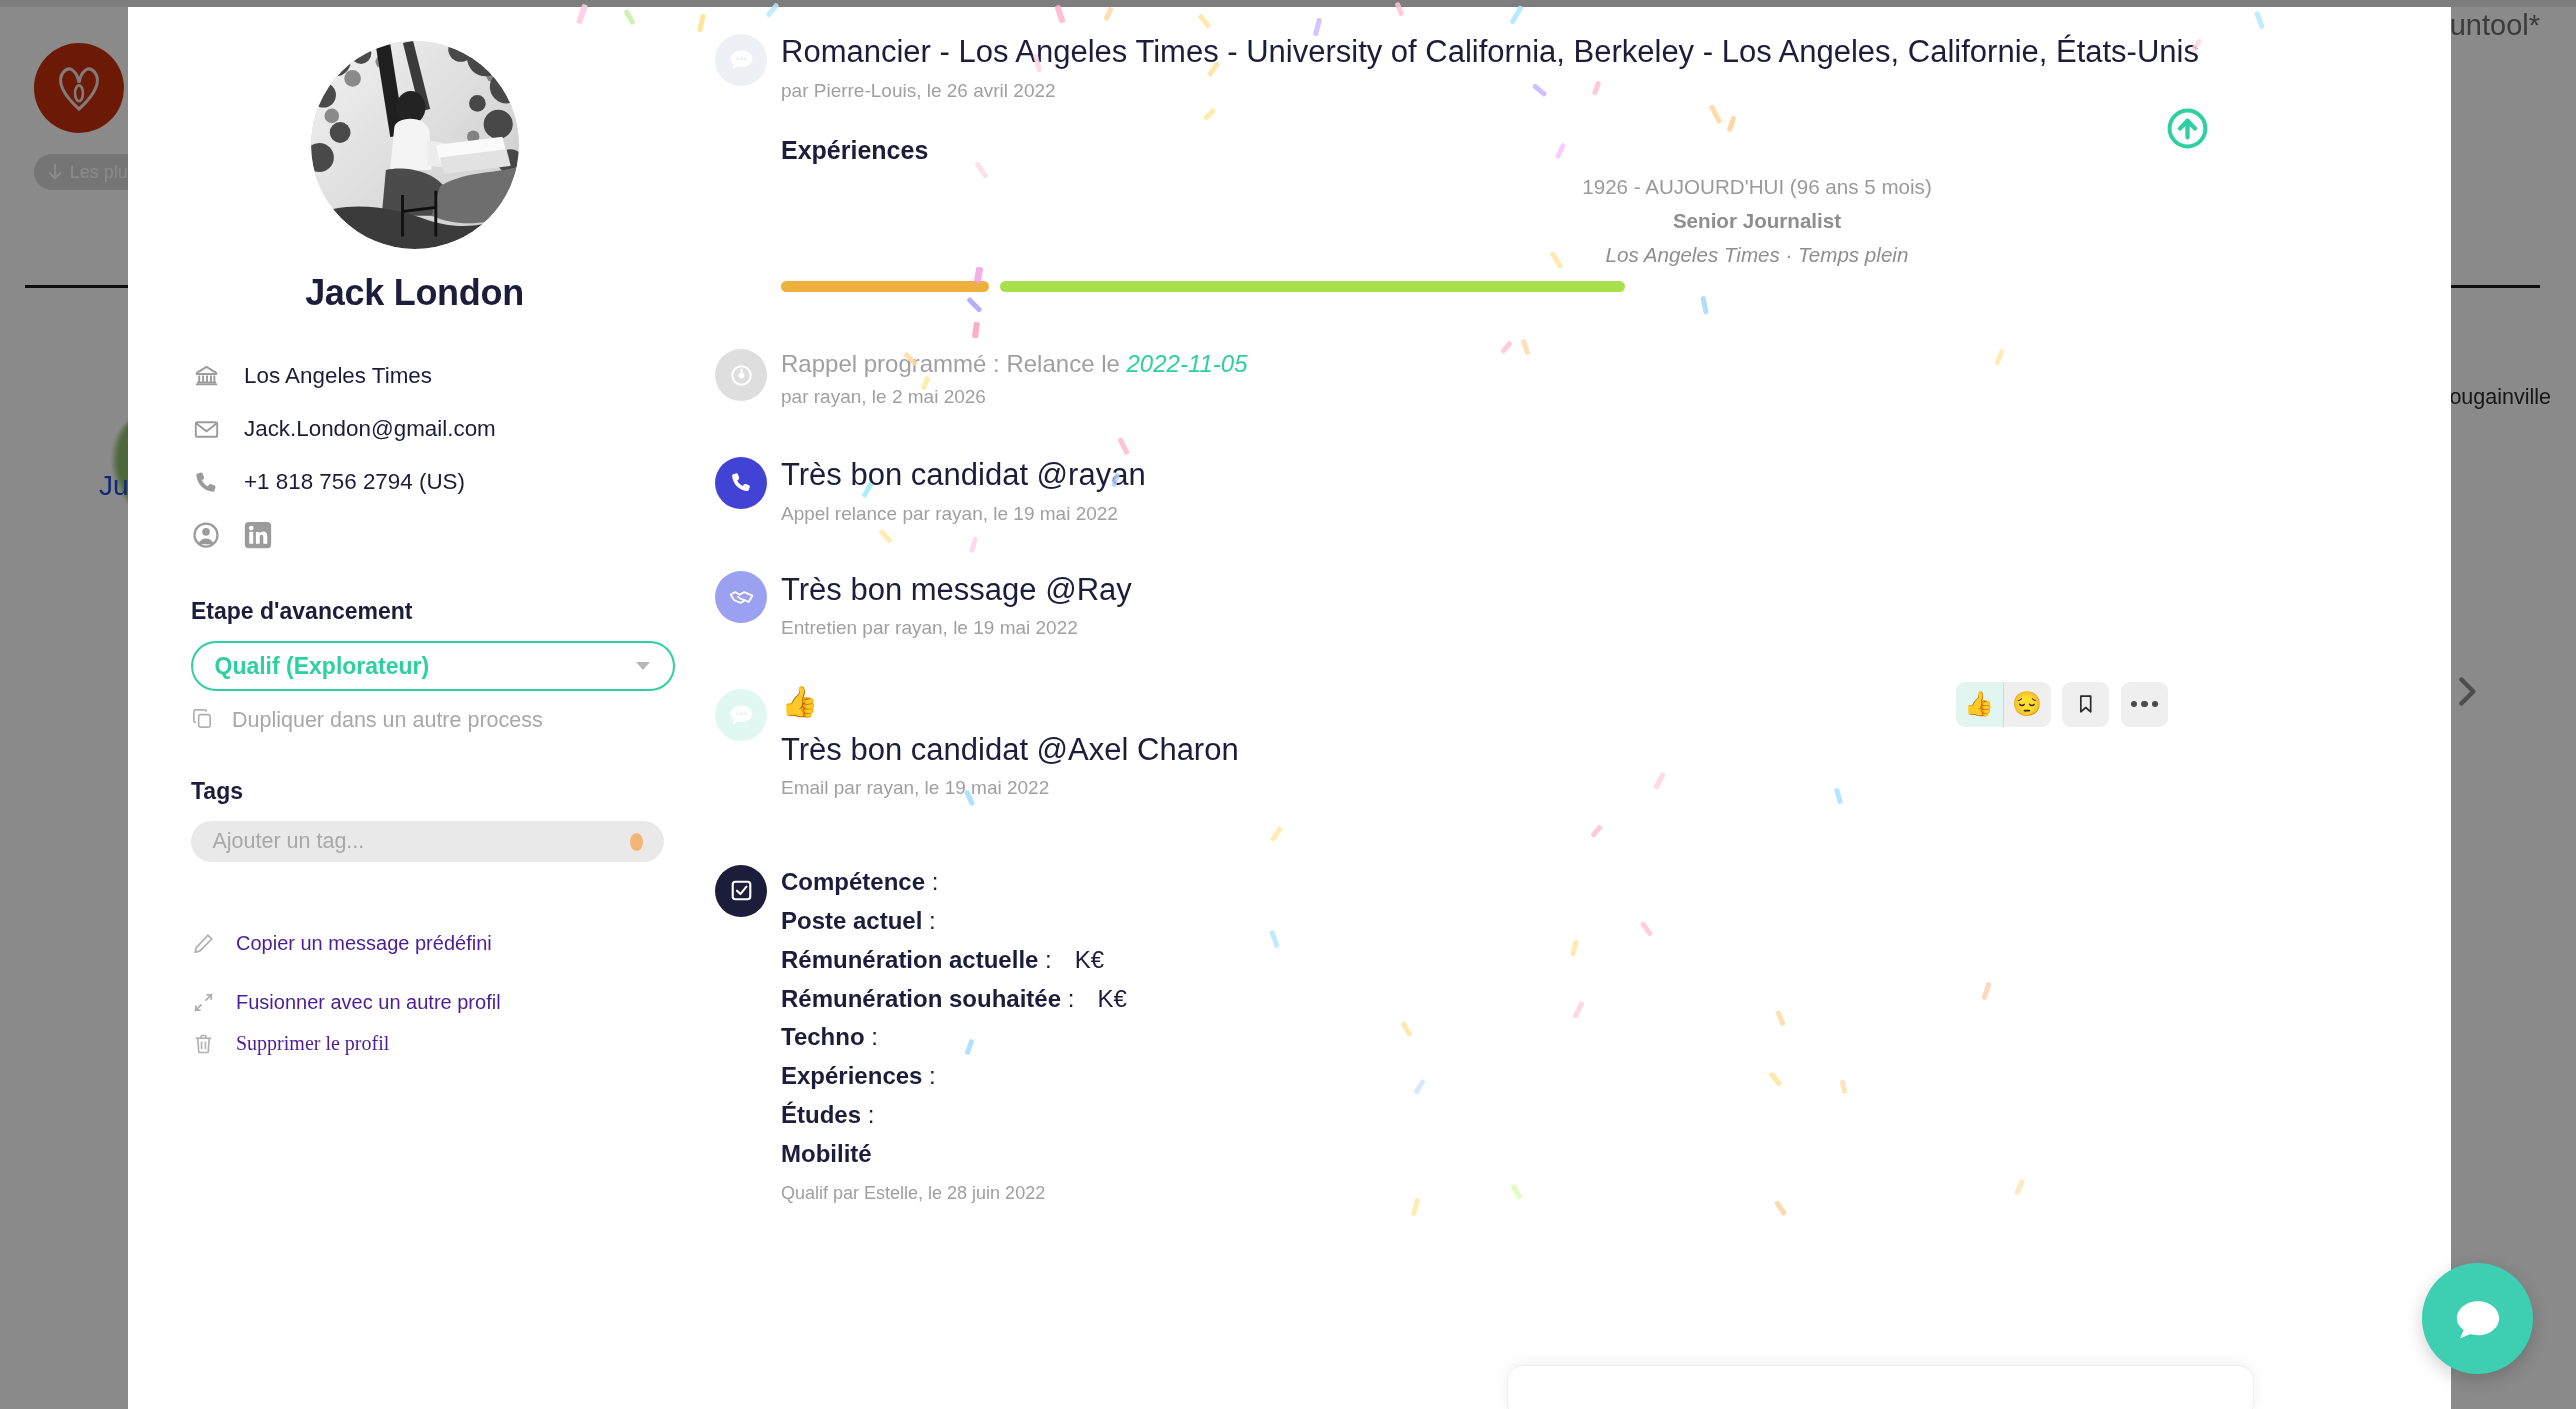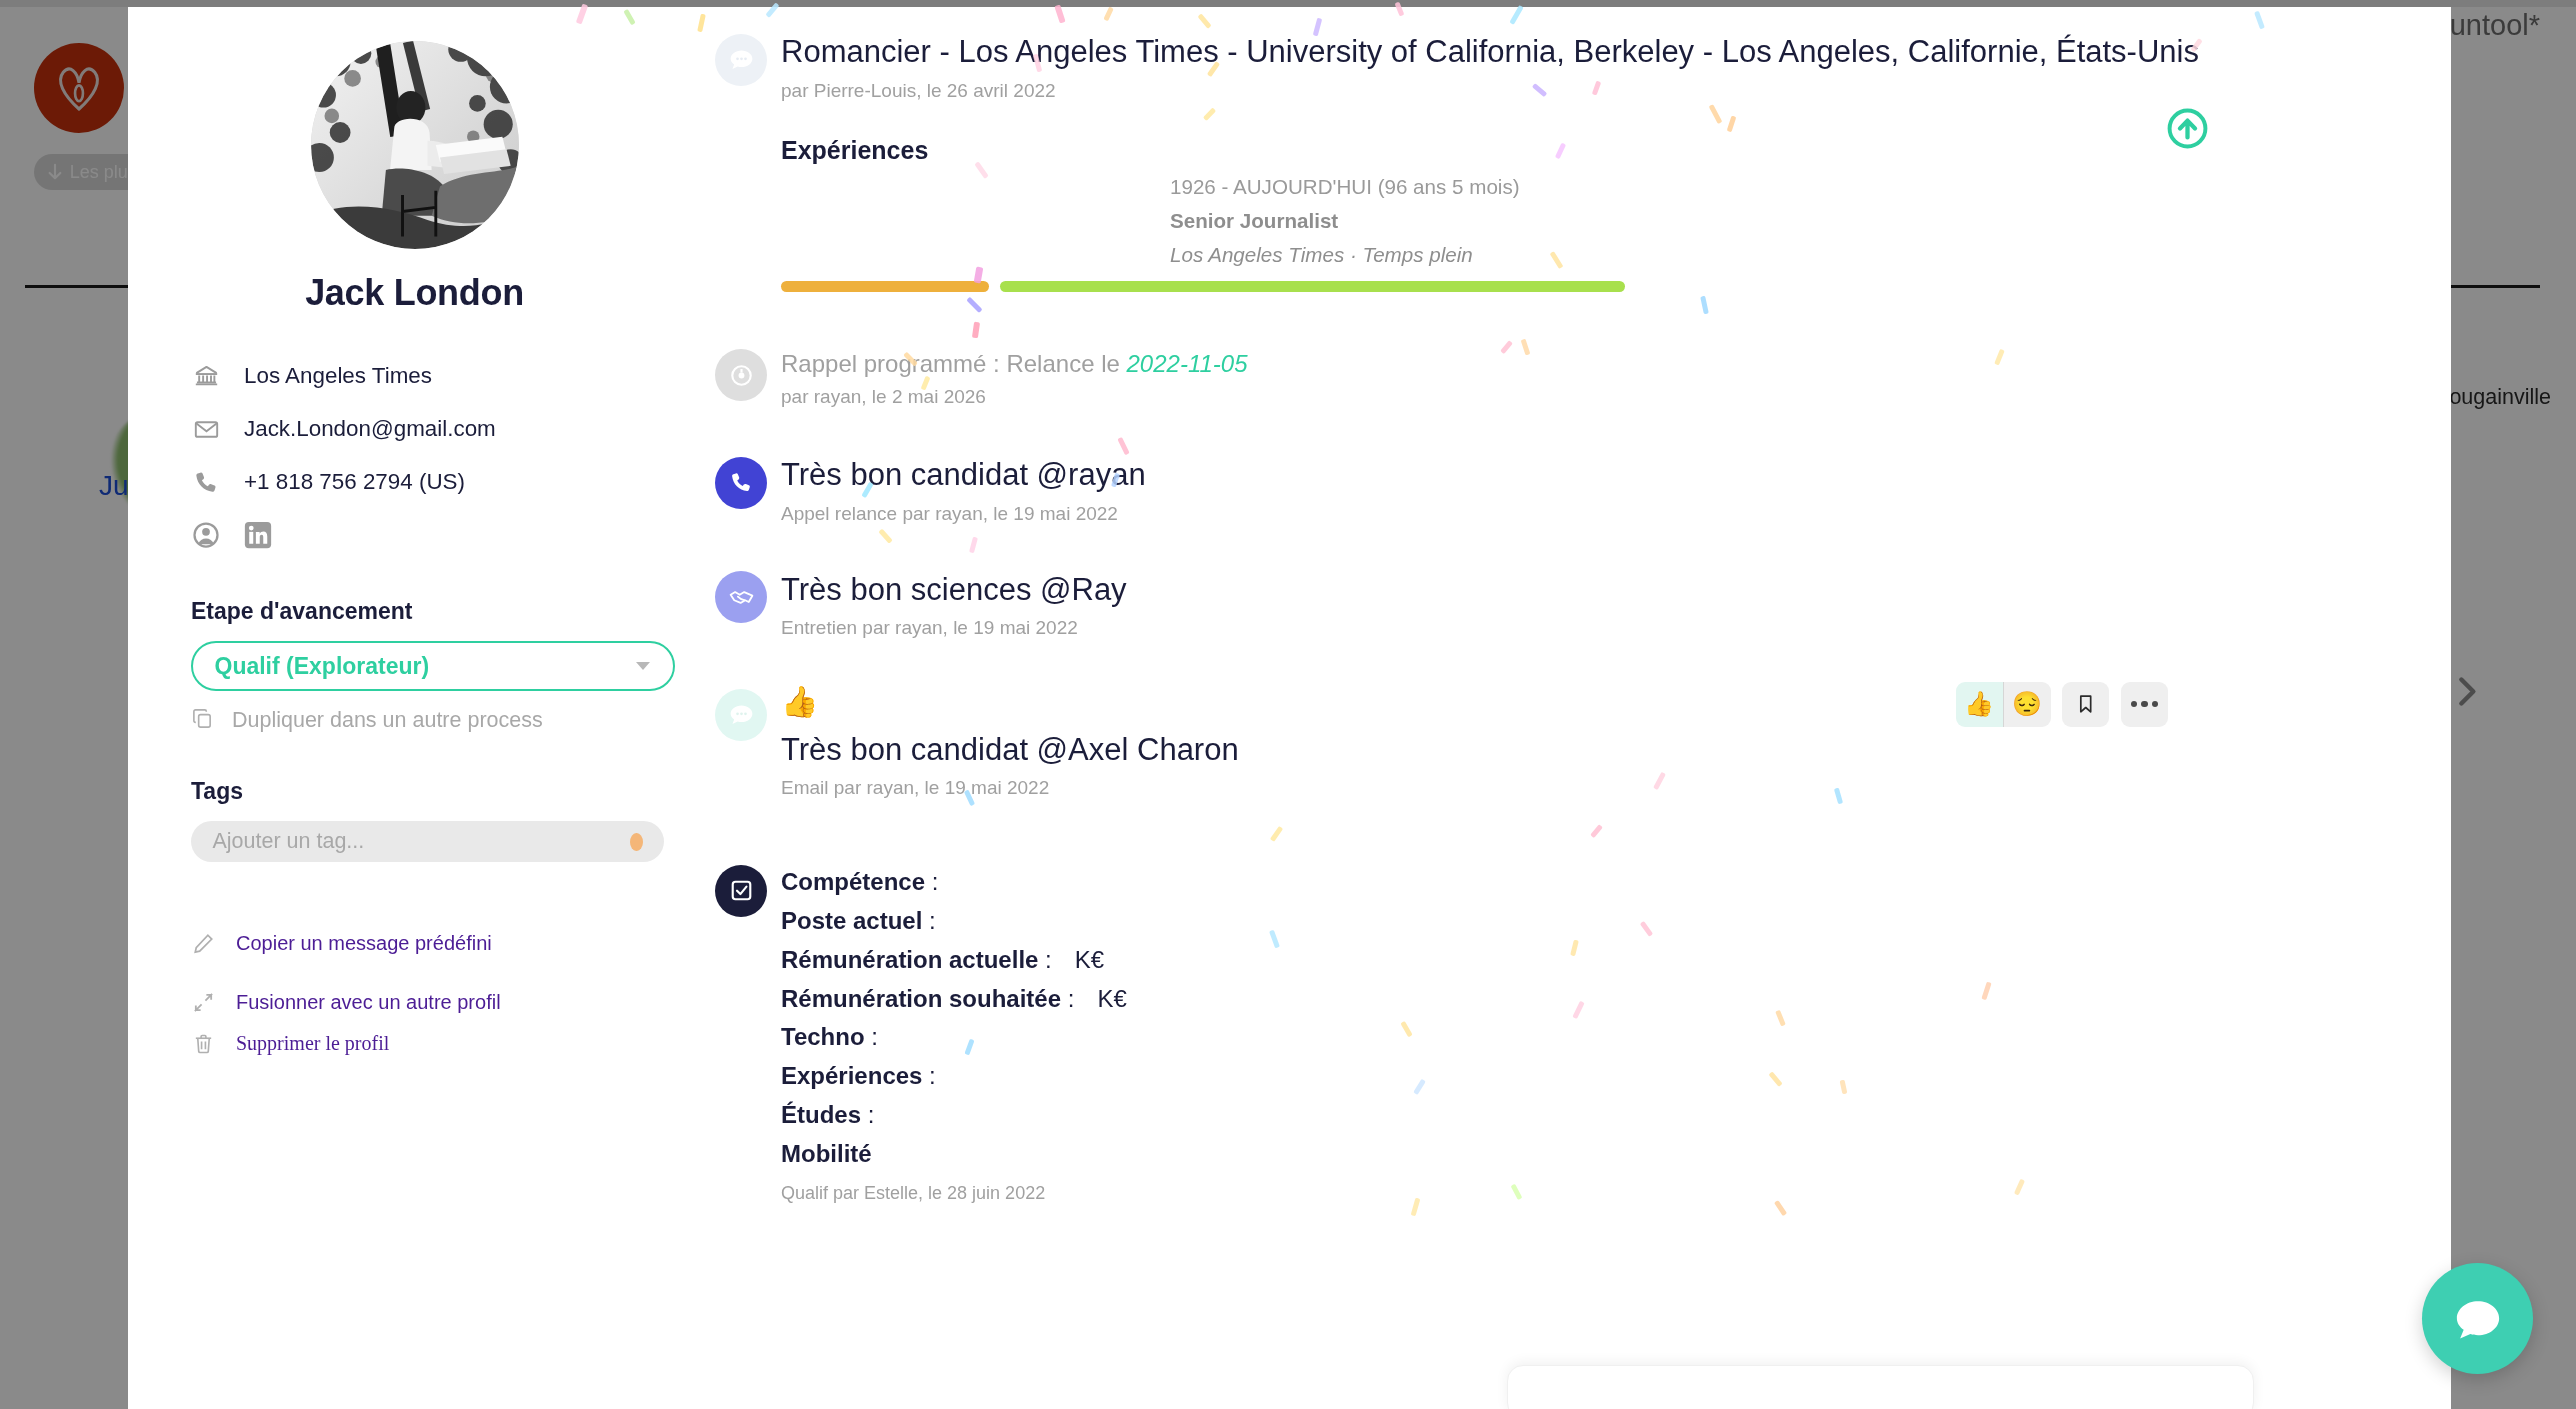--- a/index.html
+++ b/index.html
@@ -197,21 +197,21 @@
   .badge.check svg { width: 27px; height: 27px; color: #ffffff; }
 
   .entry .title { font-size: 24px; color: #1b1d3a; line-height: 1.3; }
   .entry .title.big { font-size: 31px; }
   .entry .meta { font-size: 19px; color: #a0a0a0; margin-top: 7.2px; }
   .entry .meta.sm { font-size: 18px; }
   .hl-date { color: #2ecfa0; font-style: italic; }
 
   .cv-block { margin-top: 34px; position: relative; }
   .cv-h { font-size: 25px; font-weight: 700; color: #1b1d3a; }
-  .cv-right { margin-left: 389px; }
+  .cv-right { margin-left: 389px; text-align: center; }
   .cv-line { font-size: 20.6px; color: #9a9a9a; margin-top: 10px; }
   .cv-line.b { font-weight: 700; color: #8e8e8e; }
   .cv-line.i { font-style: italic; color: #8e8e8e; }
 
   .bar-row { display: flex; gap: 10.7px; margin-top: 14.3px; }
   .bar { height: 10.7px; border-radius: 5.4px; }
 
   .qualif-list { margin-top: 5.4px; }
   .qualif-list .q {
     font-size: 24px; font-weight: 700; color: #1b1d3a;
@@ -524,21 +524,21 @@
       <div class="meta">Appel relance par rayan, le 19 mai 2022</div>
     </div>
 
     <div class="entry" style="margin-top:45px">
       <span class="badge handshake">
         <svg viewBox="0 0 32 32" fill="none" stroke="#ffffff" stroke-width="2">
           <path d="M4 13 L9 10 L14 13 L19 10 L28 14 L24 21 L20 19 L15 22 L8 19 Z" stroke-linejoin="round"></path>
           <path d="M12 15 C14 17 16.5 18.5 19 19" stroke-linecap="round"></path>
         </svg>
       </span>
-      <div class="title big">Très bon sciences @Ray</div>
+      <div class="title big">Très bon message @Ray</div>
       <div class="meta">Entretien par rayan, le 19 mai 2022</div>
     </div>
 
     <div class="entry" style="margin-top:48px">
       <span class="badge chat-mint">
         <svg viewBox="0 0 32 32">
           <path d="M16 6 C22.6 6 28 10.1 28 15.2 C28 20.3 22.6 24.4 16 24.4 C14.5 24.4 13.1 24.2 11.8 23.8 L6 26.4 L7.9 21.6 C5.6 20 4 17.8 4 15.2 C4 10.1 9.4 6 16 6Z" fill="#ffffff"></path>
           <circle cx="11.6" cy="15.2" r="1.5" fill="#dff3ee"></circle>
           <circle cx="16" cy="15.2" r="1.5" fill="#dff3ee"></circle>
           <circle cx="20.4" cy="15.2" r="1.5" fill="#dff3ee"></circle>

